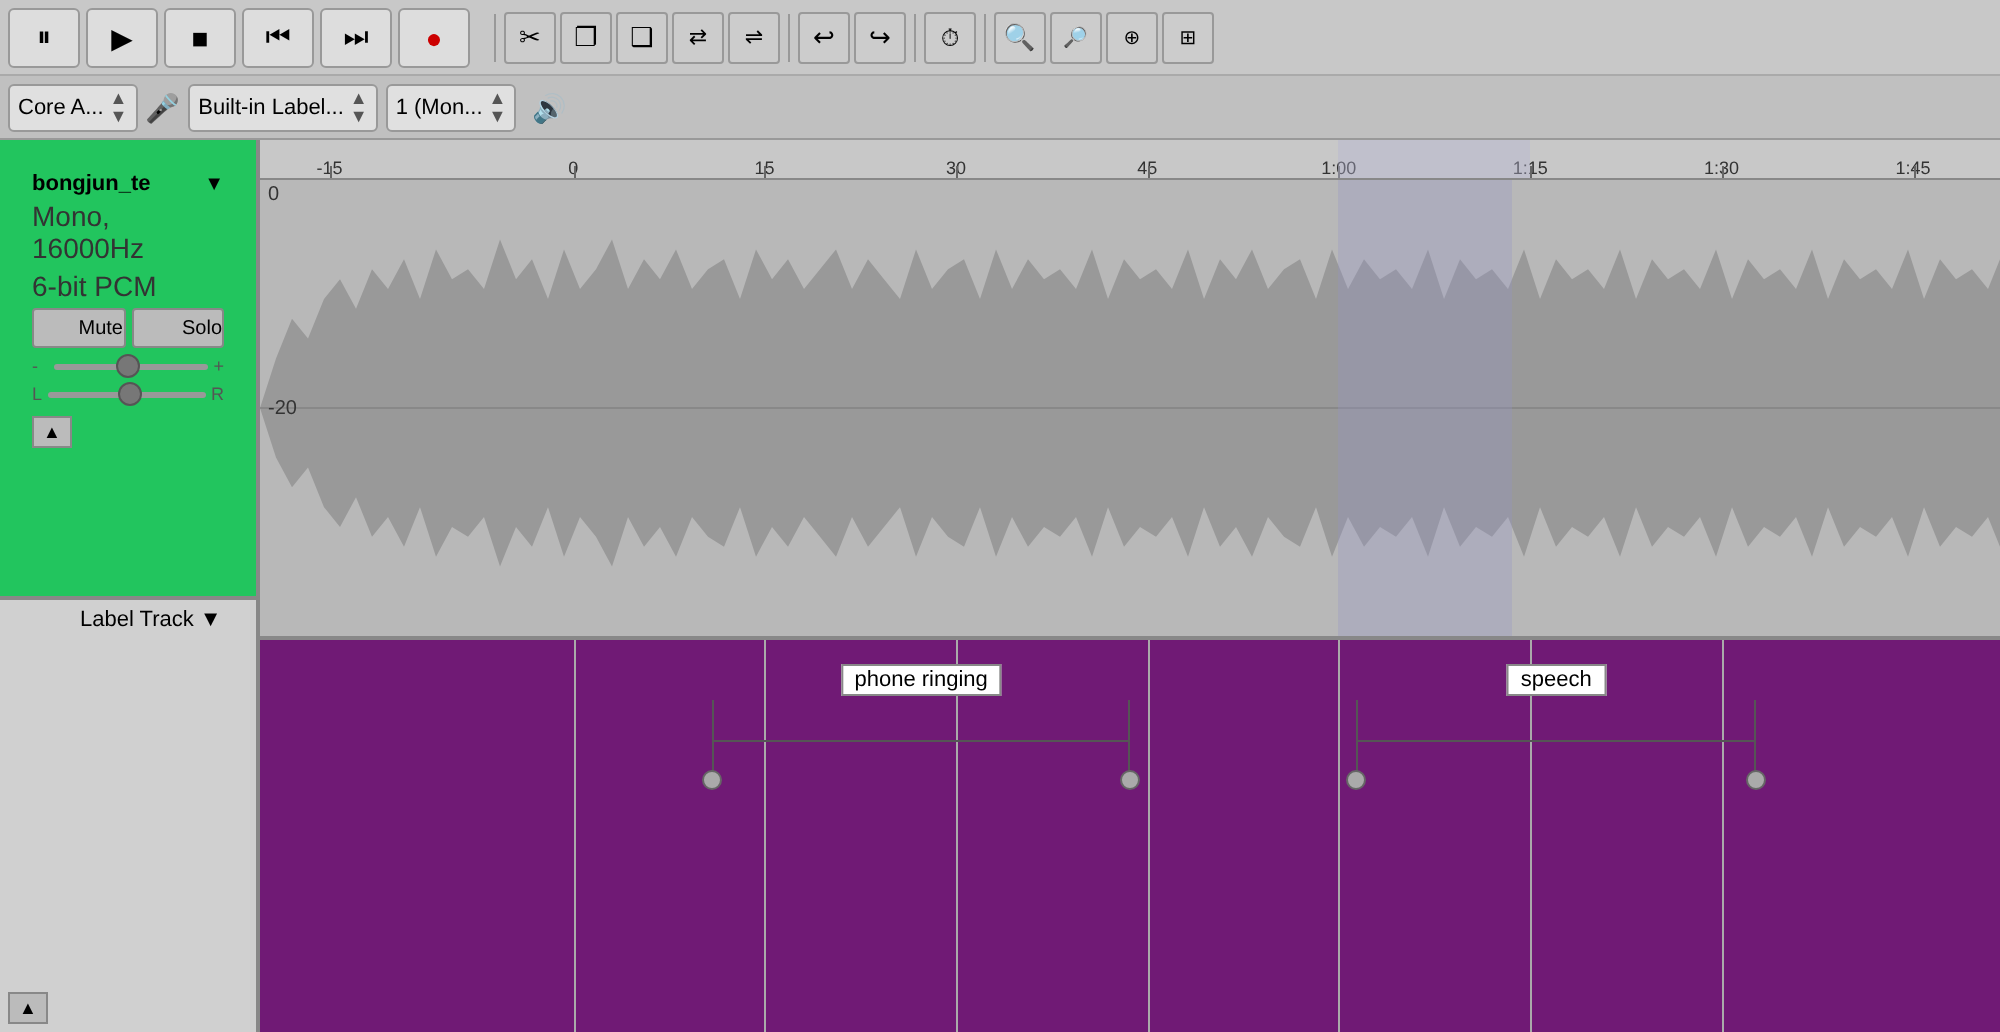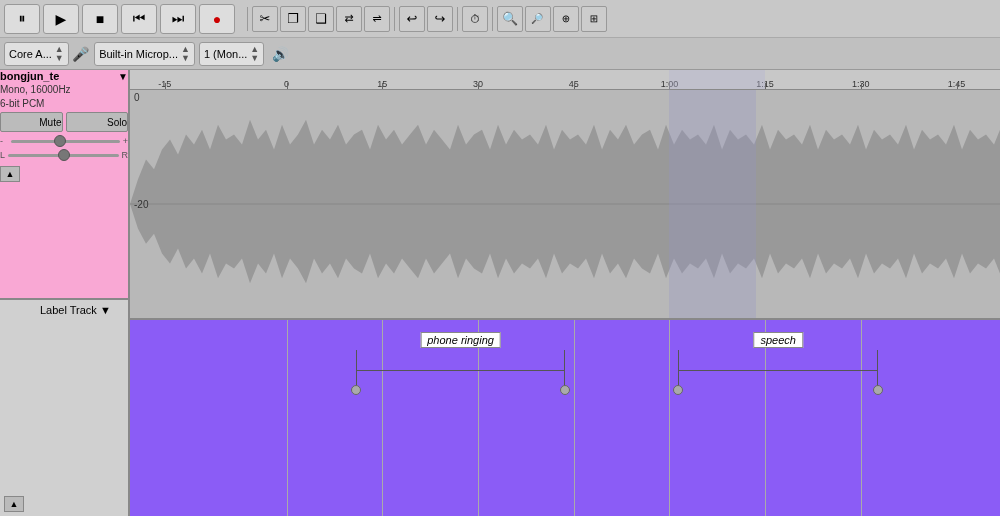--- a/index.html
+++ b/index.html
@@ -105,43 +105,43 @@
     
     .track-panel {
       width: 130px;
       background: #d8d8d8;
       border-right: 2px solid #888;
       display: flex;
       flex-direction: column;
     }
 
     .track-info {
-      background: #f9a8d4;
+      background: #22c55e;
       border-bottom: 2px solid #888;
-      padding: 0;
+      padding: 16px;
       flex: 0 0 auto;
       height: 230px;
     }
 
     .track-name-row {
       display: flex;
       align-items: center;
       justify-content: space-between;
       margin-bottom: 2px;
     }
     .track-name {
       font-weight: bold;
       font-size: 11px;
     }
     .track-dropdown {
       font-size: 10px;
       cursor: pointer;
     }
     .track-meta {
-      font-size: 10px;
+      font-size: 14px;
       color: #333;
       margin-bottom: 3px;
     }
     .mute-solo-row {
       display: flex;
       gap: 3px;
       margin-bottom: 4px;
     }
     .mute-btn, .solo-btn {
       flex: 1;
@@ -286,24 +286,23 @@
       top: 0;
       left: 62%;
       width: 10%;
       height: 100%;
       background: rgba(150,150,200,0.3);
     }
 
     
     .label-track {
       flex: 1;
-      background: #8b5cf6;
+      background: #701a75;
       position: relative;
       overflow: hidden;
-      font-style: italic;
     }
 
     .label-region {
       position: absolute;
       top: 30px;
       height: 40px;
       display: flex;
       align-items: center;
     }
 
@@ -408,21 +407,21 @@
 <div class="toolbar-second">
   <div class="device-select">
     <span>Core A...</span>
     <div class="arrows">
         <span>▲</span>
         <span>▼</span>
       </div>
   </div>
   <span class="mic-icon">🎤</span>
   <div class="device-select">
-    <span>Built-in Microp...</span>
+    <span>Built-in Label...</span>
     <div class="arrows">
         <span>▲</span>
         <span>▼</span>
       </div>
   </div>
   <div class="device-select">
     <span>1 (Mon...</span>
     <div class="arrows">
         <span>▲</span>
         <span>▼</span>

